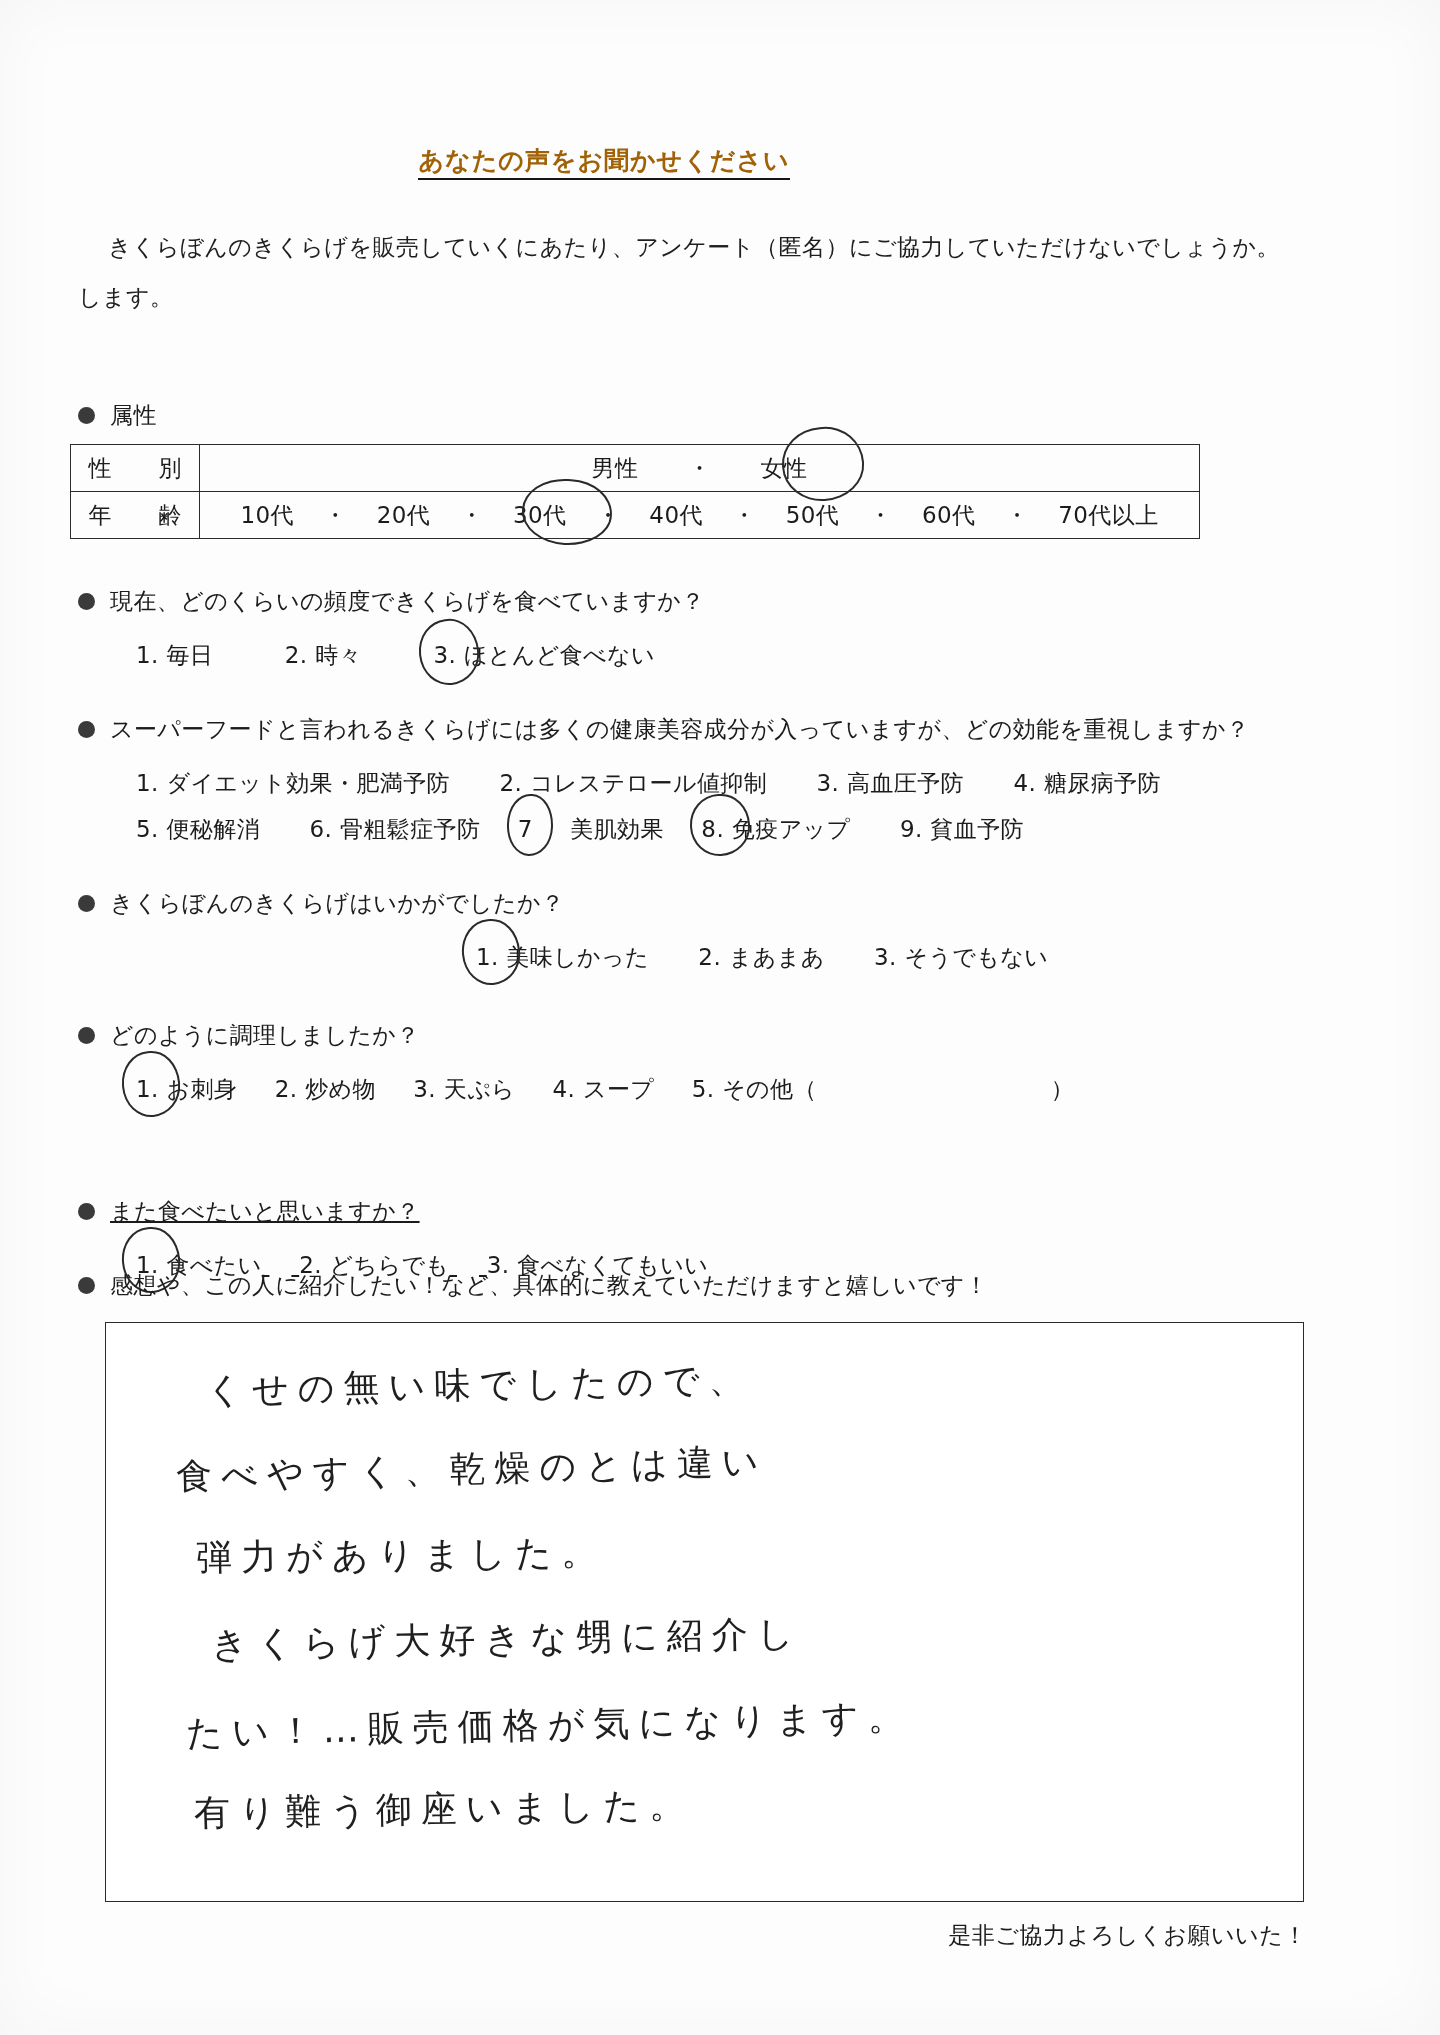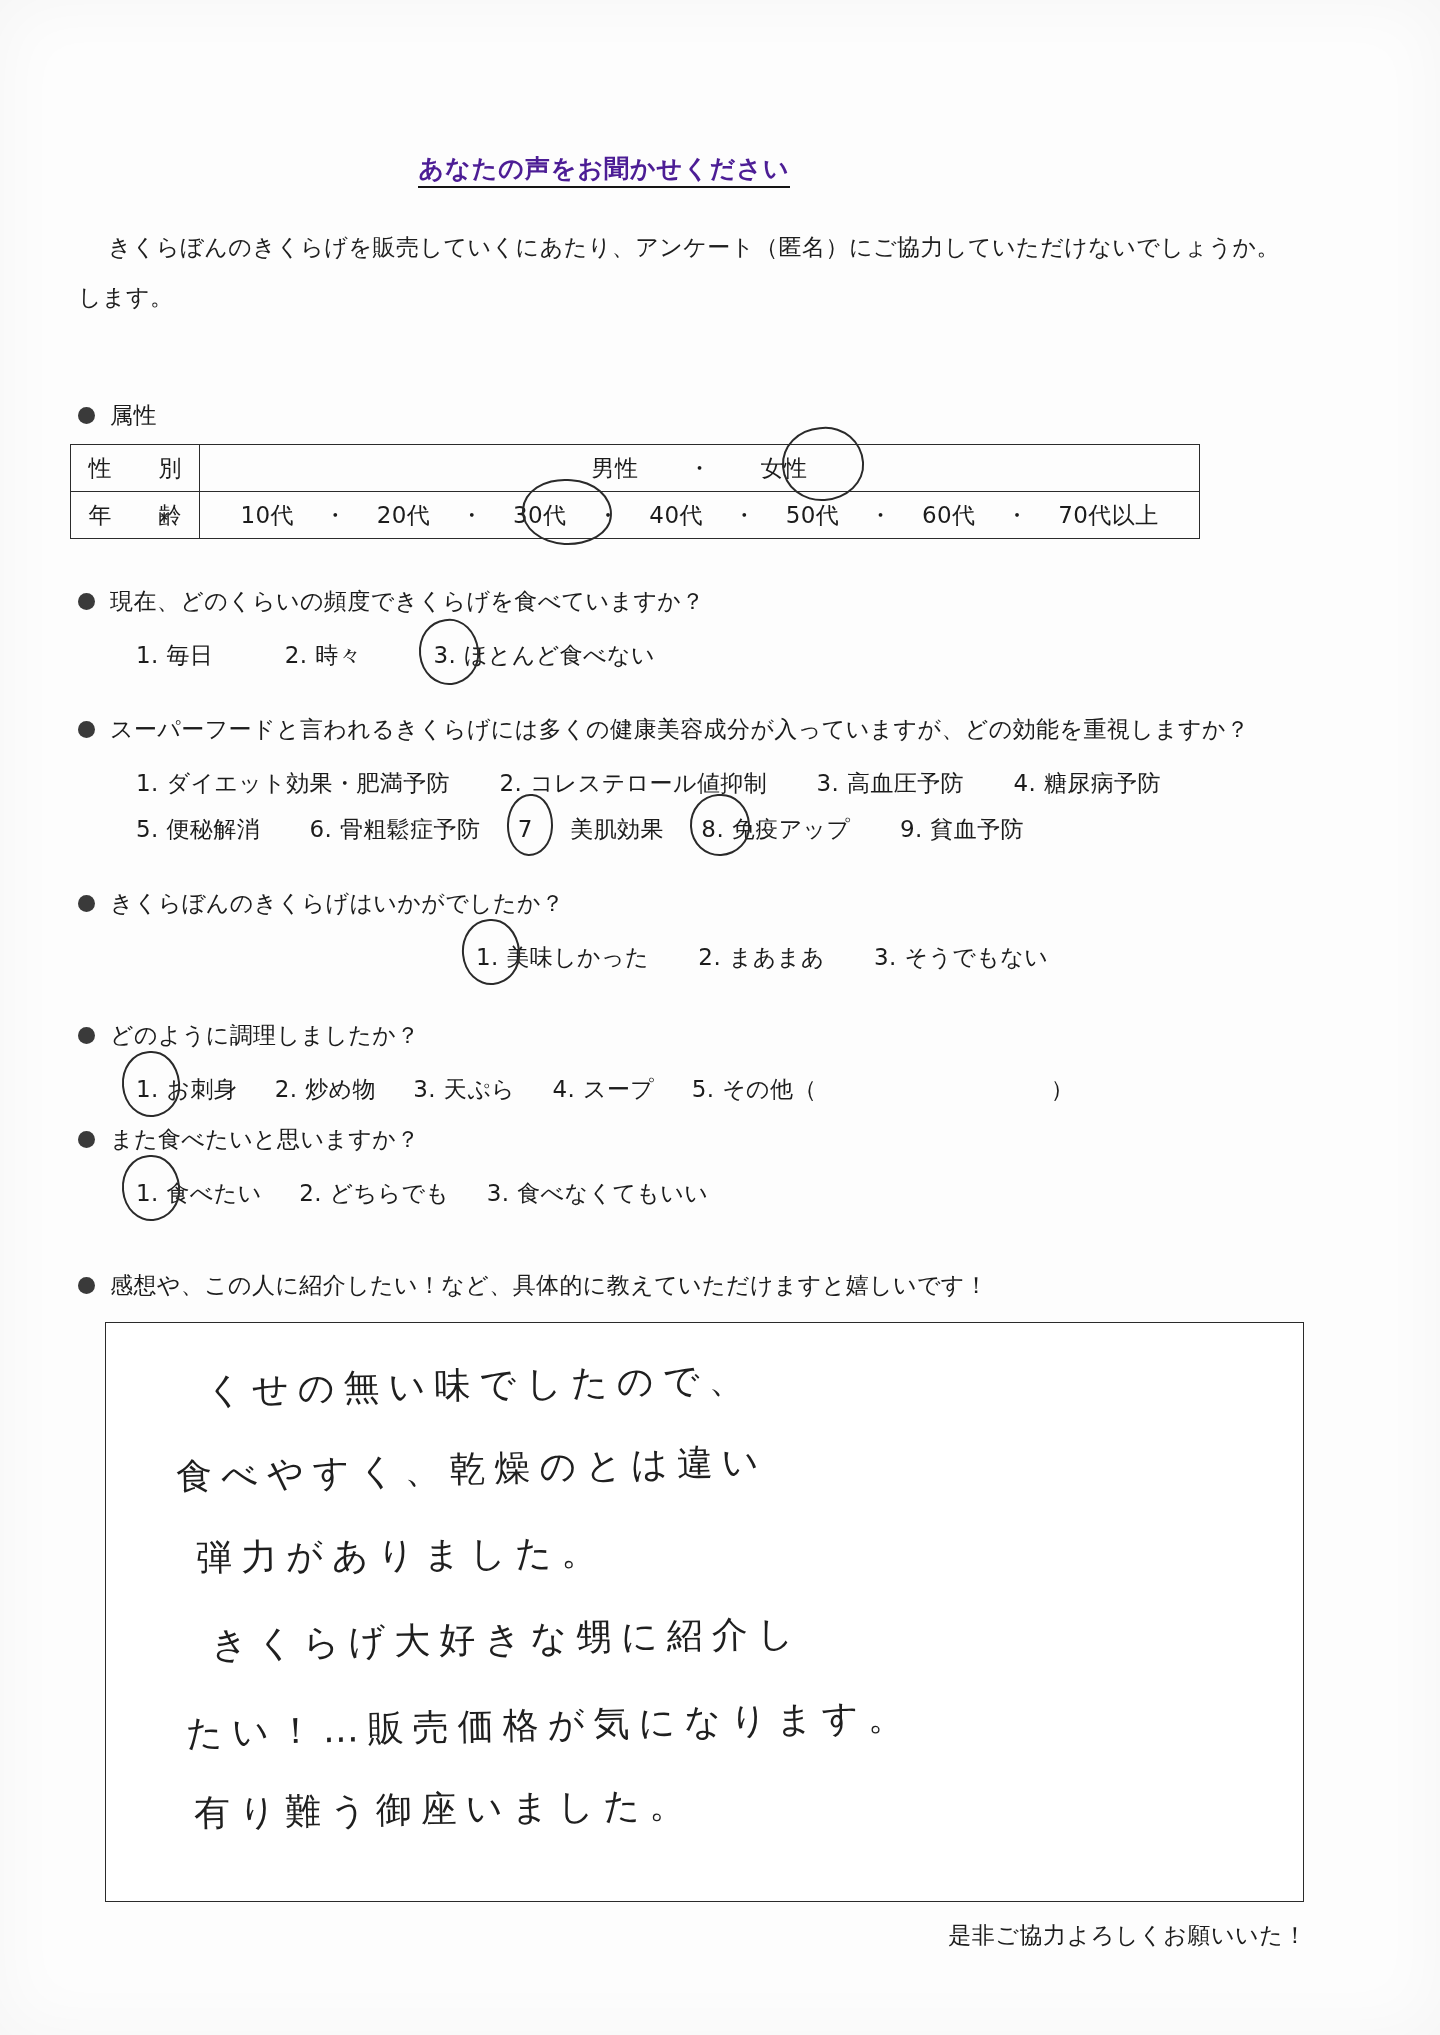--- a/index.html
+++ b/index.html
@@ -23,28 +23,28 @@
   
   .scan-edge {
     position: absolute;
     inset: 0;
     pointer-events: none;
     box-shadow: inset 0 0 70px rgba(0,0,0,0.035);
   }
 
   .doc-title {
     position: absolute;
-    top: 152px;
+    top: 144px;
     left: 0;
     width: 1208px;
     text-align: center;
     font-size: 25px;
     letter-spacing: 1px;
     font-weight: 600;
-    color: #4c1d95;
+    color: #a16207;
   }
   .doc-title span {
     border-bottom: 2px solid #151515;
     padding-bottom: 3px;
   }
 
   .intro {
     position: absolute;
     top: 222px;
     left: 78px;
@@ -359,21 +359,21 @@
         </span>
         <span class="gap-s"></span>
         <span class="opt">
           <span>5.</span>
           <span>その他（　　　　　　　　　　）</span>
         </span>
       </span>
     </div>
   </div>
 
-  <div class="q-block" style="top:1124px;">
+  <div class="q-block" style="top:1196px;text-decoration:underline;">
     <div class="q-head">
       <span class="bullet"></span>
       <span>また食べたいと思いますか？</span>
     </div>
     <div class="q-options">
       <span class="row">
         <span class="opt">
           <span>1.</span>
           <span>食べたい</span>
           <span class="circle-mark" style="left:-14px; top:-15px; width:54px; height:62px; transform:rotate(-5deg);"></span>

